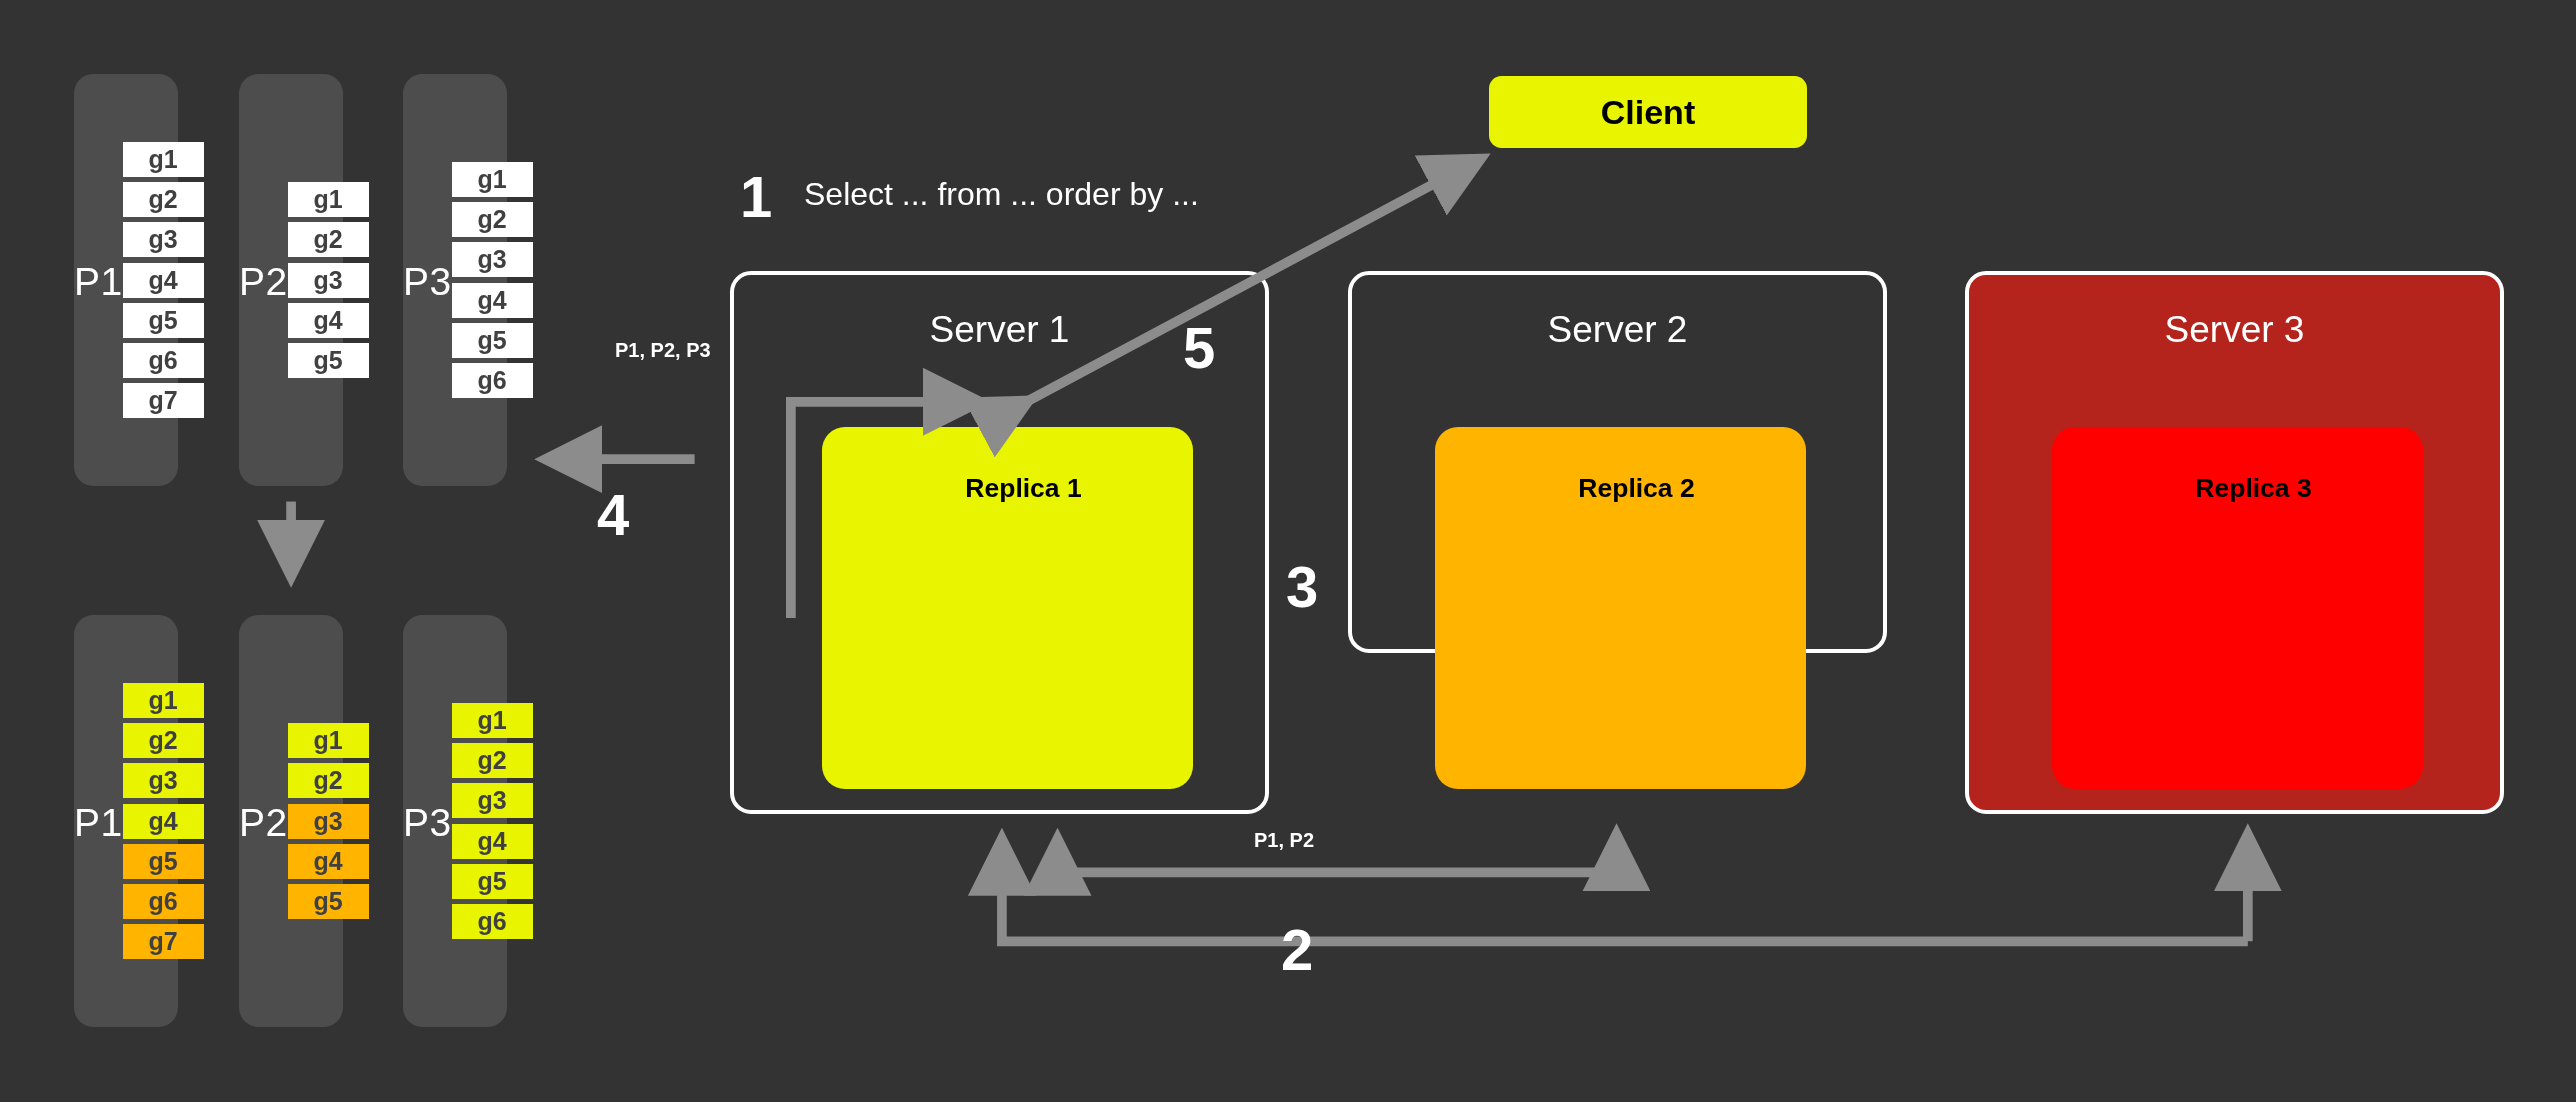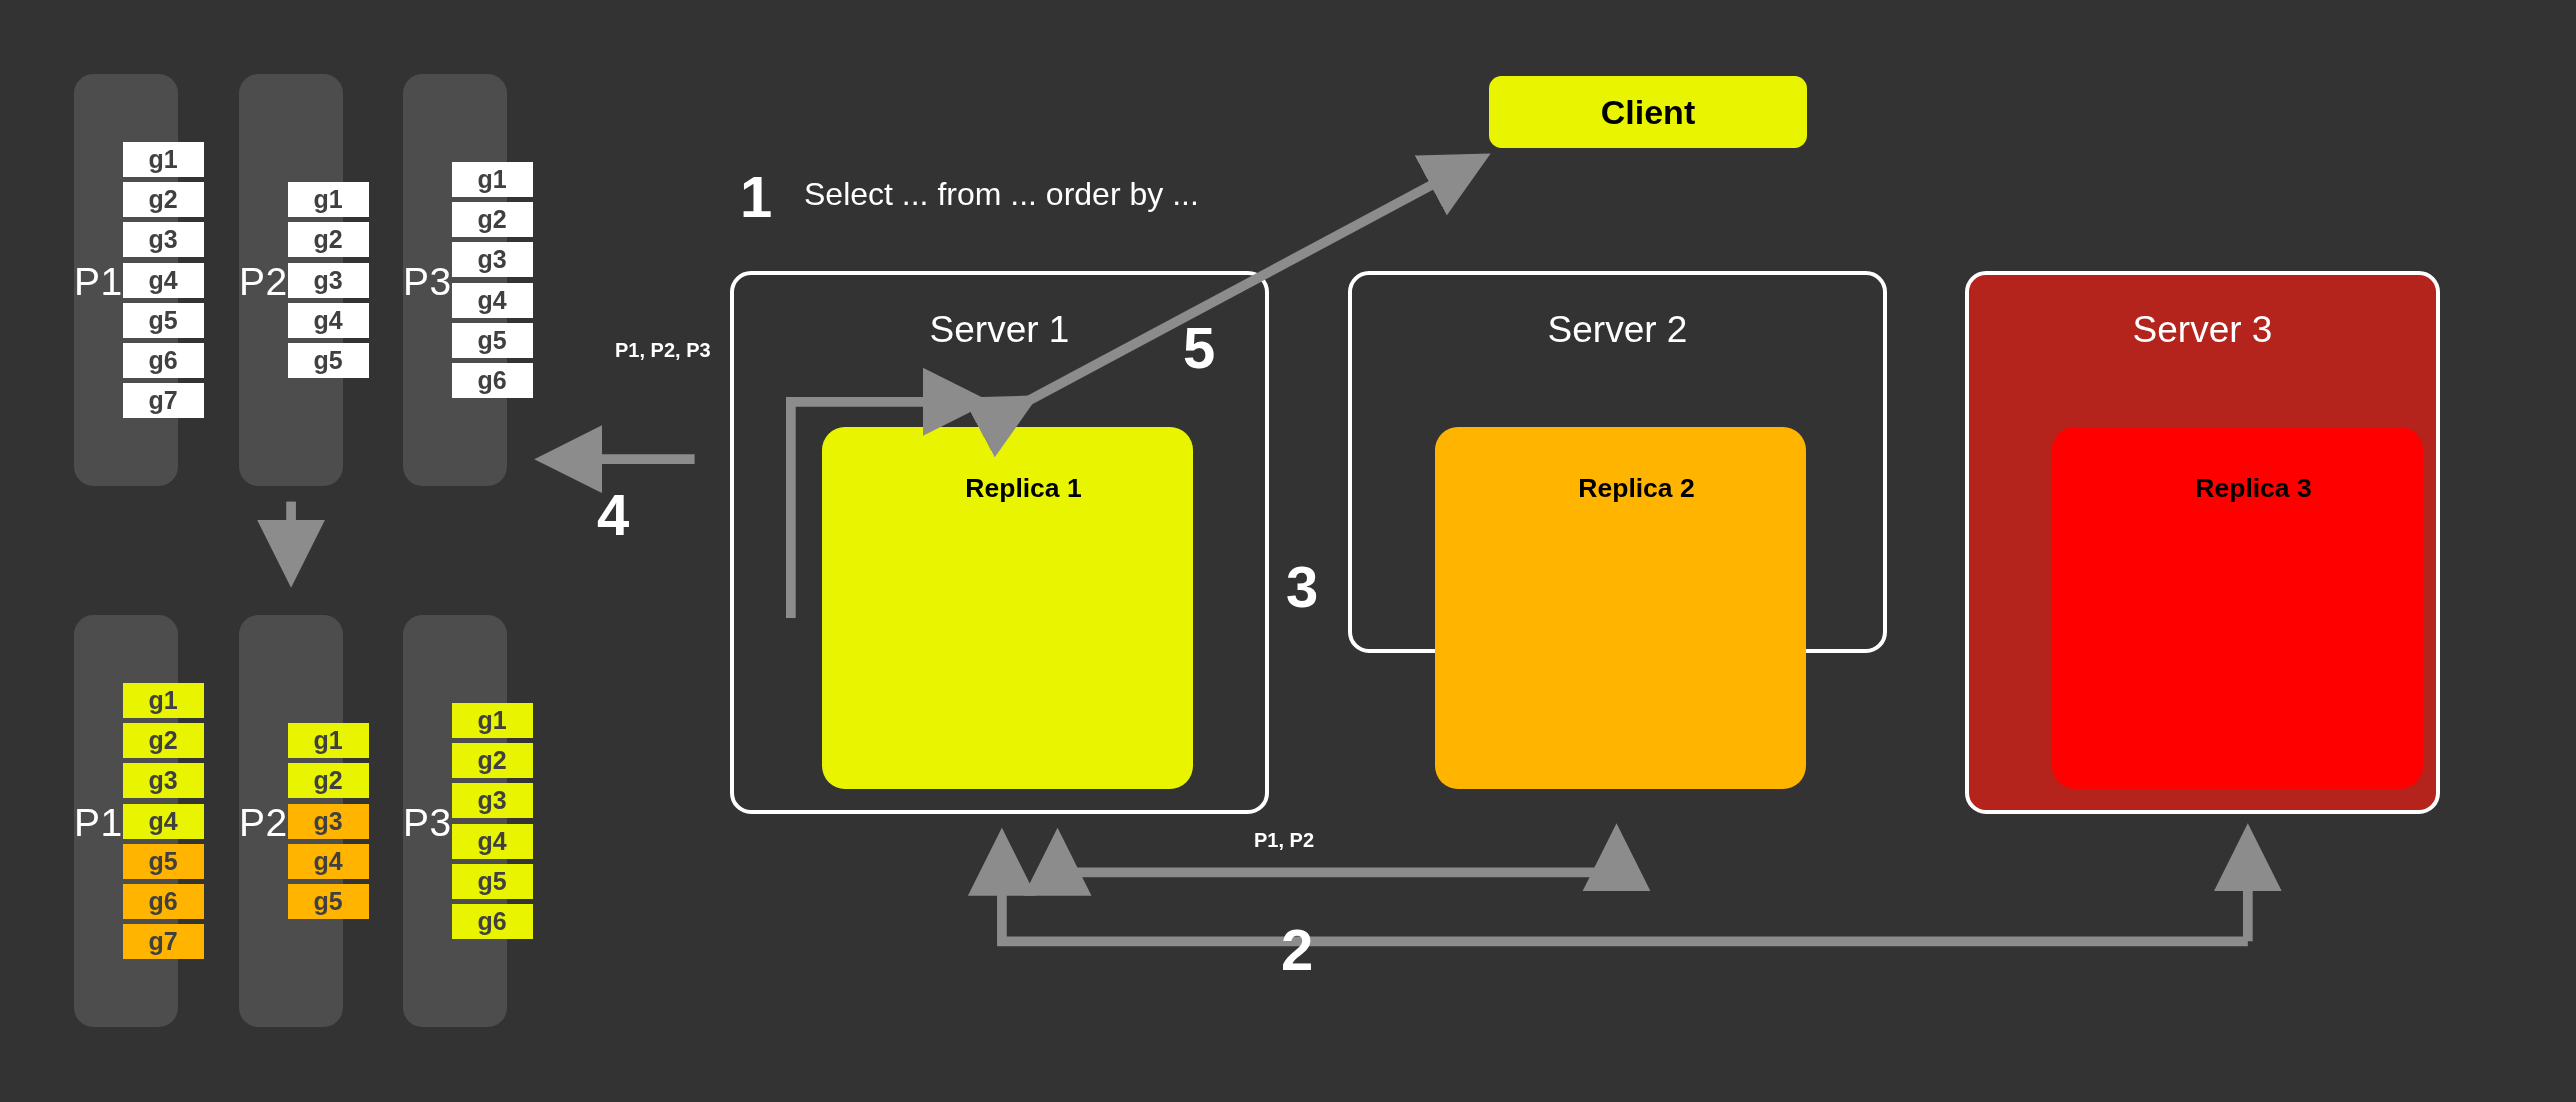--- a/index.html
+++ b/index.html
@@ -146,21 +146,21 @@
     </div>
   </div>
 
   <div class="server" style="left:1348px;top:271px;width:539px;height:382px;">
     <div class="stitle">Server 2</div>
     <div class="replica" style="left:83px;top:152px;width:371px;height:362px;background:#ffb400;">
       <span>Replica 2</span>
     </div>
   </div>
 
-  <div class="server failed" style="left:1965px;top:271px;width:475px;height:543px;">
+  <div class="server failed" style="left:1965px;top:271px;width:539px;height:543px;">
     <div class="stitle">Server 3</div>
     <div class="replica" style="left:83px;top:152px;width:371px;height:362px;background:#ff0000;">
       <span>Replica 3</span>
     </div>
   </div>
 
   <svg class="overlay" viewBox="0 0 2916 1248">
     <defs>
       <marker id="ah" markerWidth="7" markerHeight="7" refX="5.4" refY="3.5" orient="auto" markerUnits="strokeWidth">
         <path d="M0,0 L7,3.5 L0,7 z" fill="#8c8c8c"></path>

